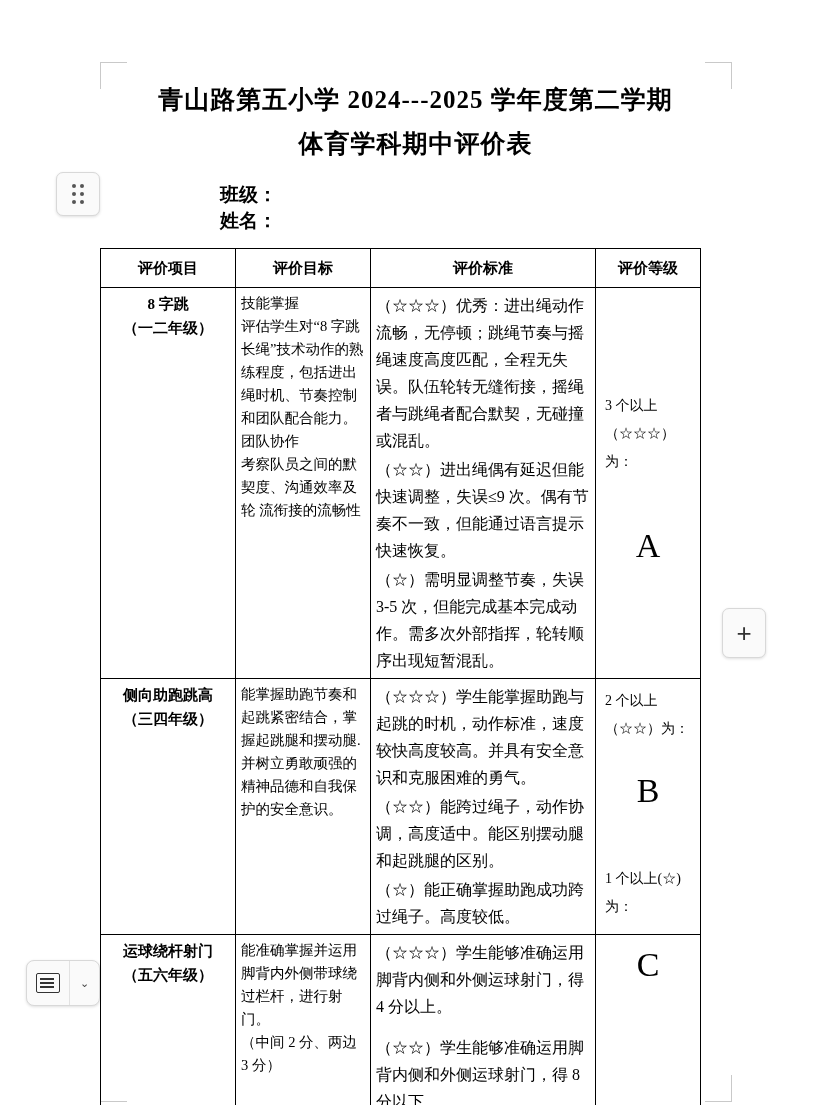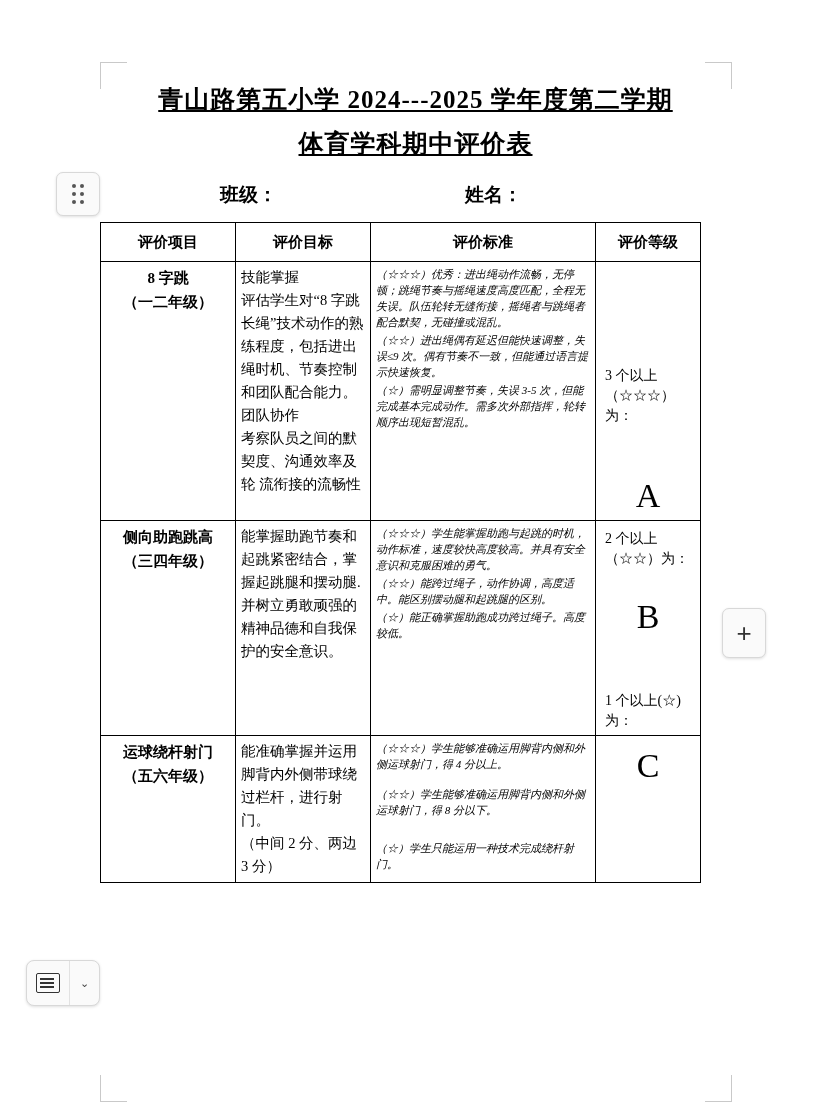--- a/index.html
+++ b/index.html
@@ -42,32 +42,32 @@
     width: 631px;
   }
   .title-line {
     text-align: center;
     font-family: "Liberation Serif", serif;
     font-weight: bold;
     font-size: 25px;
     letter-spacing: 1px;
     color: #000;
     line-height: 40px;
-    text-decoration: underline;
   }
   .title-line.second { margin-top: 4px; }
 
   .fields {
     margin-top: 18px;
     display: flex;
     font-family: "Liberation Serif", serif;
     font-weight: bold;
     font-size: 19px;
     color: #000;
     padding-left: 120px;
+    flex-direction: column;
   }
   .fields .f1 { width: 245px; }
   .fields .f2 { }
 
   table.eval {
     margin-top: 14px;
     border-collapse: collapse;
     width: 600px;
     table-layout: fixed;
     padding-left: 20px;
@@ -101,36 +101,35 @@
   }
   td.goal-cell {
     font-family: "Liberation Serif", serif;
     font-size: 14.5px;
     line-height: 23px;
     vertical-align: middle;
     letter-spacing: 0px;
   }
   td.std-cell {
     font-family: "Liberation Serif", serif;
-    font-size: 11px;
-    line-height: 16px;
+    font-size: 16px;
+    line-height: 27px;
     vertical-align: top;
-    font-style: italic;
   }
   td.std-cell p { margin: 0 0 0 0; text-indent: 0; }
   td.std-cell p + p { margin-top: 2px; }
   td.grade-cell {
     padding: 0;
     position: relative;
     vertical-align: top;
   }
   .grade-note {
     font-family: "Liberation Serif", serif;
     font-size: 14px;
-    line-height: 20px;
+    line-height: 28px;
     padding: 4px 4px 0 4px;
   }
   .grade-letter {
     font-family: "Liberation Serif", serif;
     font-size: 34px;
     text-align: center;
     line-height: 40px;
   }
   .gr-r1 { height: 100%; display: flex; flex-direction: column; }
   .spacer-flex { flex: 1; }

